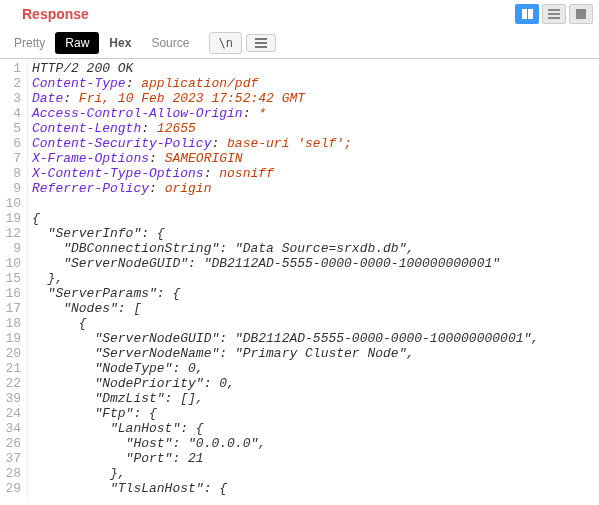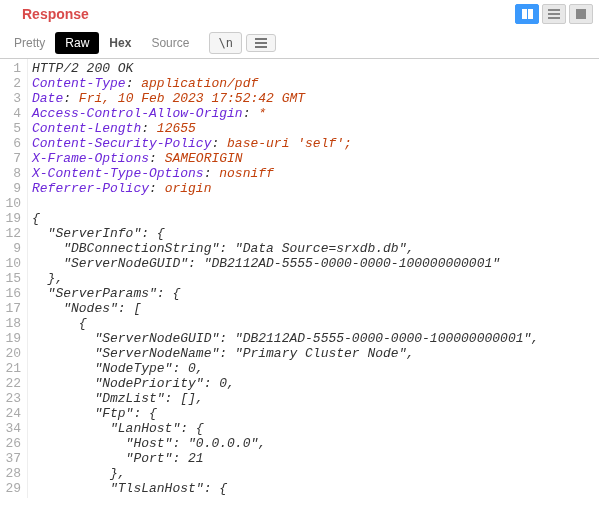--- a/index.html
+++ b/index.html
@@ -88,21 +88,21 @@
       <div>9</div>
       <div>10</div>
       <div>15</div>
       <div>16</div>
       <div>17</div>
       <div>18</div>
       <div>19</div>
       <div>20</div>
       <div>21</div>
       <div>22</div>
-      <div>23</div>
+      <div>39</div>
       <div>24</div>
       <div>34</div>
       <div>26</div>
       <div>37</div>
       <div>28</div>
       <div>29</div>
     </div>
   <div class="code" id="code"><div>HTTP/2 200 OK</div><div><span class="hname">Content-Type</span><span class="punct">: </span><span class="val">application/pdf</span></div><div><span class="hname">Date</span><span class="punct">: </span><span class="val">Fri, 10 Feb 2023 17:52:42 GMT</span></div><div><span class="hname">Access-Control-Allow-Origin</span><span class="punct">: </span><span class="val">*</span></div><div><span class="hname">Content-Length</span><span class="punct">: </span><span class="val">12655</span></div><div><span class="hname">Content-Security-Policy</span><span class="punct">: </span><span class="val">base-uri 'self';</span></div><div><span class="hname">X-Frame-Options</span><span class="punct">: </span><span class="val">SAMEORIGIN</span></div><div><span class="hname">X-Content-Type-Options</span><span class="punct">: </span><span class="val">nosniff</span></div><div><span class="hname">Referrer-Policy</span><span class="punct">: </span><span class="val">origin</span></div><div></div><div>{</div><div>  "ServerInfo": {</div><div>    "DBConnectionString": "Data Source=srxdb.db",</div><div>    "ServerNodeGUID": "DB2112AD-5555-0000-0000-100000000001"</div><div>  },</div><div>  "ServerParams": {</div><div>    "Nodes": [</div><div>      {</div><div>        "ServerNodeGUID": "DB2112AD-5555-0000-0000-100000000001",</div><div>        "ServerNodeName": "Primary Cluster Node",</div><div>        "NodeType": 0,</div><div>        "NodePriority": 0,</div><div>        "DmzList": [],</div><div>        "Ftp": {</div><div>          "LanHost": {</div><div>            "Host": "0.0.0.0",</div><div>            "Port": 21</div><div>          },</div><div>          "TlsLanHost": {</div></div>
 </div>
 

